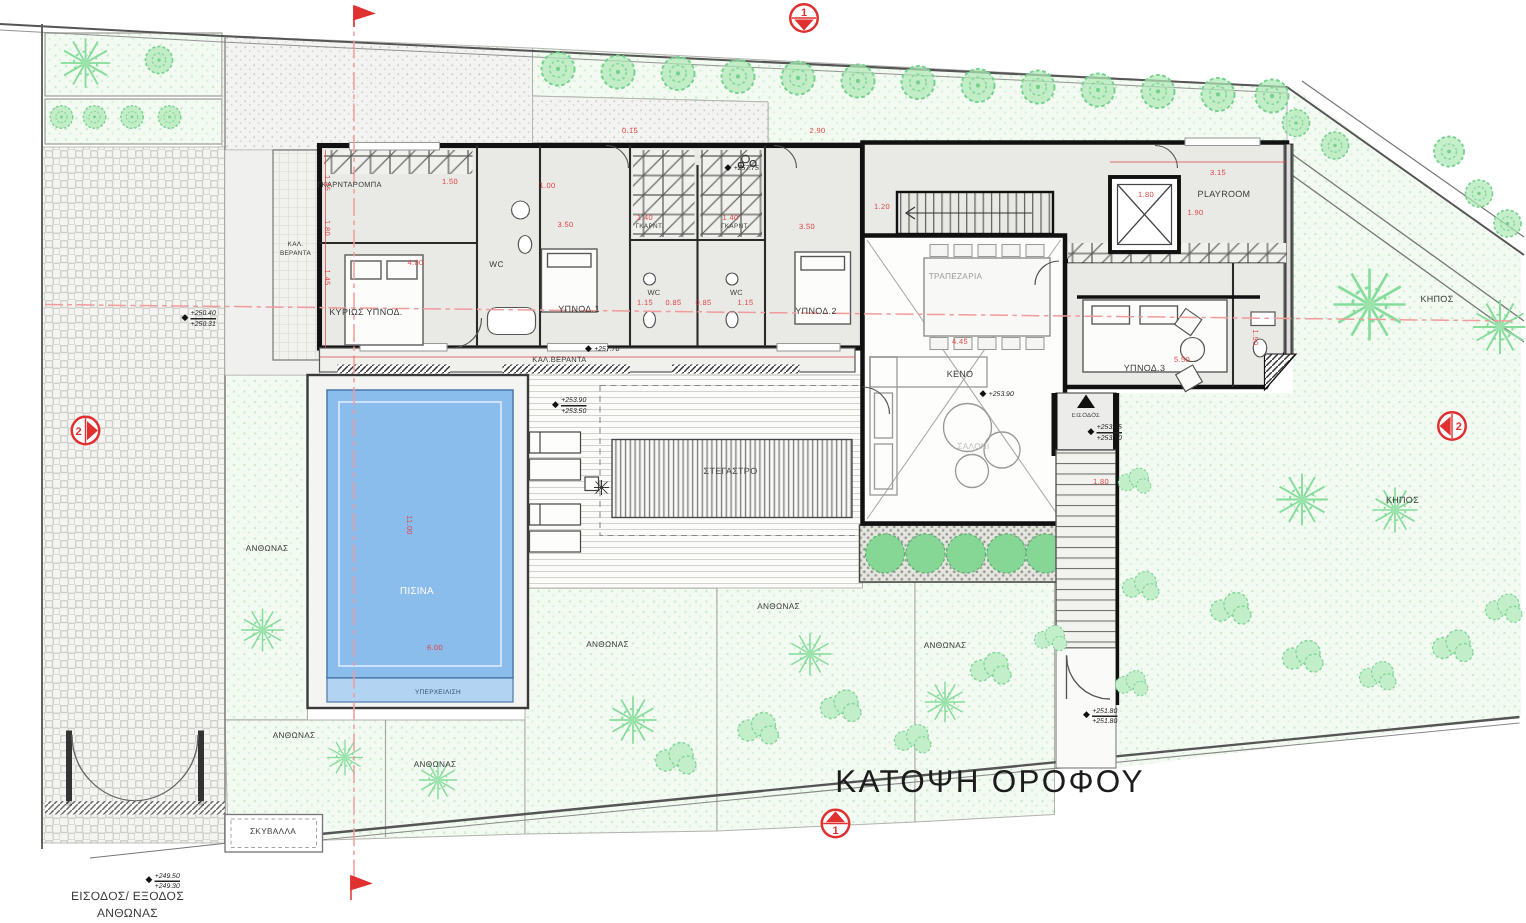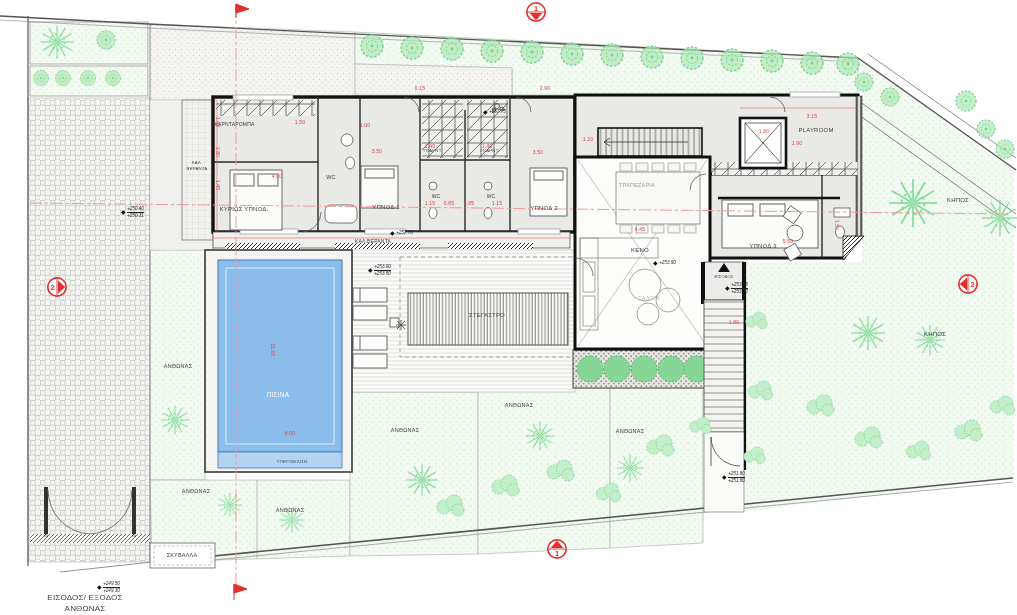--- a/index.html
+++ b/index.html
@@ -425,20 +425,21 @@
   <polygon points="13,5 13,19 21,12" fill="#e03030"></polygon>
   <text x="7" y="15" text-anchor="middle" font-size="8" font-weight="bold" fill="#e03030" font-family="Liberation Sans, sans-serif">2</text>
 </svg>
 <svg class="sec" style="left:968px;top:284px" viewBox="0 0 24 24">
   <circle cx="12" cy="12" r="10" fill="#fff" stroke="#e03030" stroke-width="1.8"></circle>
   <line x1="12" y1="3" x2="12" y2="21" stroke="#e03030" stroke-width="1"></line>
   <polygon points="11,5 11,19 3,12" fill="#e03030"></polygon>
   <text x="17" y="15" text-anchor="middle" font-size="8" font-weight="bold" fill="#e03030" font-family="Liberation Sans, sans-serif">2</text>
 </svg>
 
+<div id="title" style="left:660px;top:522px">ΚΑΤΟΨΗ ΟΡΟΦΟΥ</div>
 
 <div class="lbl" style="left: 233px; top: 124px; font-size: 5px; transform: translate(-50%, -50%);">ΓΚΑΡΝΤΑΡΟΜΠΑ</div>
     <div class="lbl" style="left: 244px; top: 209px; font-size: 6px; transform: translate(-50%, -50%);">ΚΥΡΙΩΣ ΥΠΝΟΔ.</div>
     <div class="lbl" style="left: 197px; top: 163px; font-size: 4.3px; transform: translate(-50%, -50%);">ΚΑΛ.</div>
     <div class="lbl" style="left: 197px; top: 169px; font-size: 4.3px; transform: translate(-50%, -50%);">ΒΕΡΑΝΤΑ</div>
     <div class="lbl" style="left: 331px; top: 178px; font-size: 5.5px; transform: translate(-50%, -50%);">WC</div>
     <div class="lbl" style="left: 386px; top: 207px; font-size: 6px; transform: translate(-50%, -50%);">ΥΠΝΟΔ.1</div>
     <div class="lbl" style="left: 433px; top: 151px; font-size: 4.3px; transform: translate(-50%, -50%);">ΓΚΑΡΝΤ.</div>
     <div class="lbl" style="left: 490px; top: 151px; font-size: 4.3px; transform: translate(-50%, -50%);">ΓΚΑΡΝΤ.</div>
     <div class="lbl" style="left: 436px; top: 196px; font-size: 5px; transform: translate(-50%, -50%);">WC</div>

